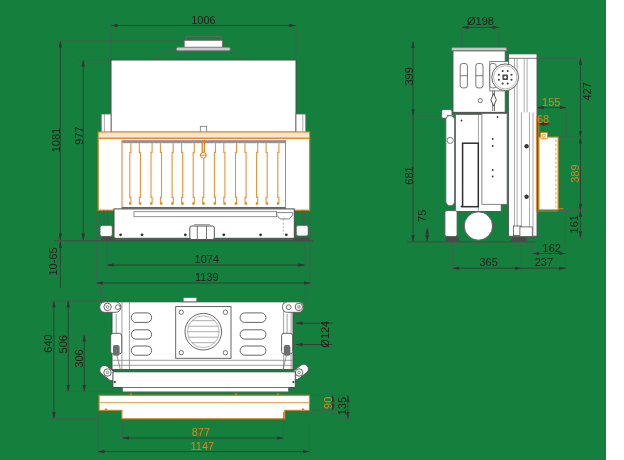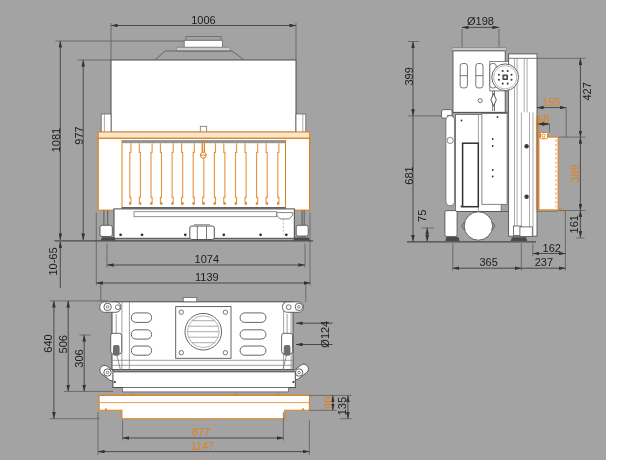--- a/index.html
+++ b/index.html
@@ -1,16 +1,16 @@
 <!DOCTYPE html>
 <html><head>
 <meta charset="utf-8">
 <style>
   html,body{margin:0;padding:0;background:#ffffff;}
-  #wrap{width:606px;height:460px;position:relative;overflow:hidden;background:#a3a3a3;}
+  #wrap{width:606px;height:460px;position:relative;overflow:hidden;background:#15803d;}
   svg{position:absolute;left:0;top:0;}
   text{font-family:"Liberation Sans",sans-serif;font-size:11px;fill:#1c1c1c;}
   .or{fill:#e0811f;}
 </style>
 </head>
 <body>
 <div id="wrap">
 <svg width="624" height="460" viewBox="0 0 624 460">
 <defs>
 <marker id="ab" markerUnits="userSpaceOnUse" markerWidth="7" markerHeight="3.6" refX="6.6" refY="1.8" orient="auto-start-reverse">

